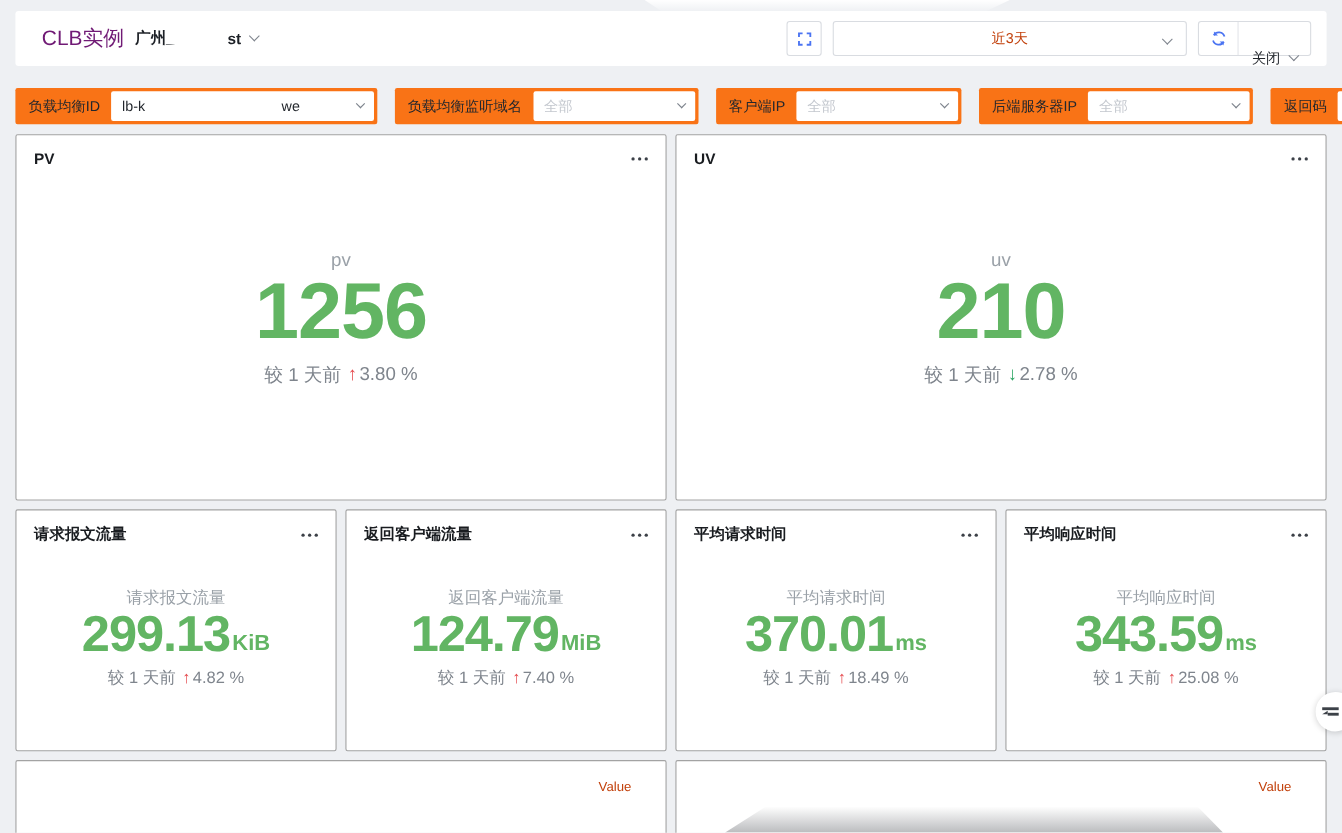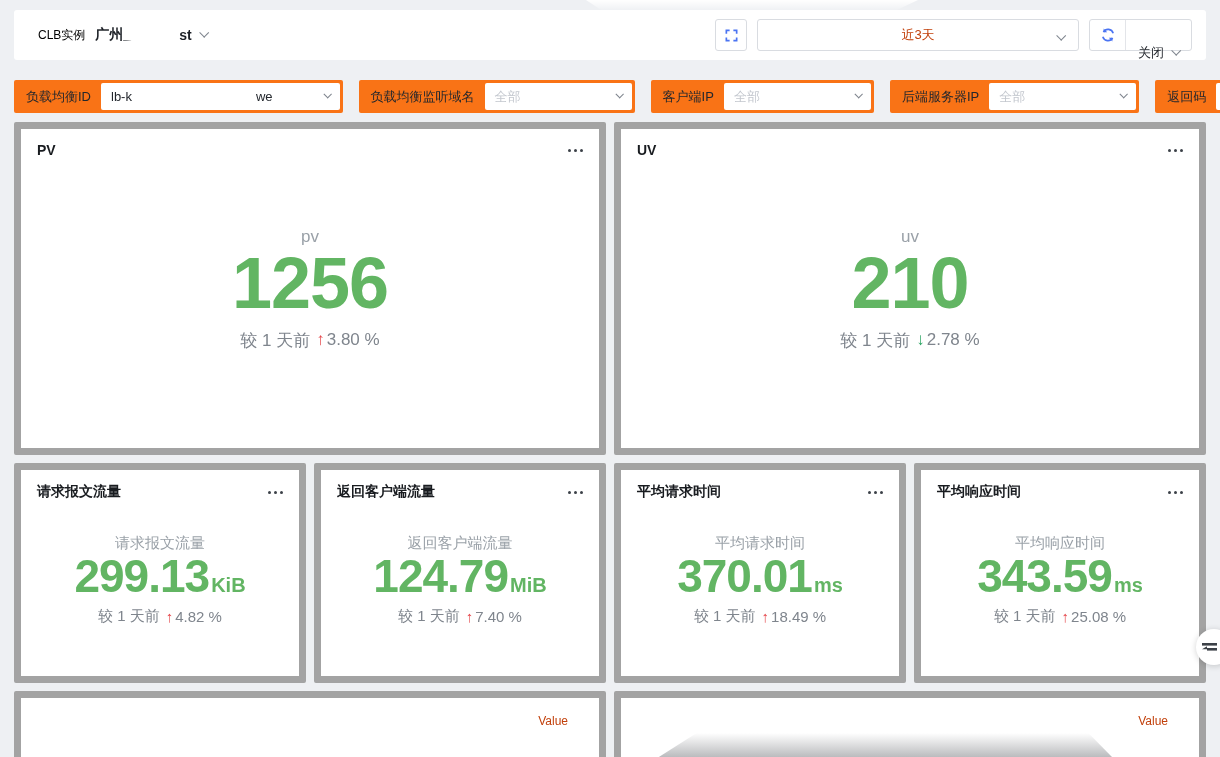--- a/index.html
+++ b/index.html
@@ -8,21 +8,21 @@
     font-family:"Liberation Sans","DejaVu Sans",sans-serif;
     background:#eef0f3; position:relative; color:#1a1d21;
   }
   
   .topbar {
     margin:10px 14px 0; height:50px; background:#fff; border-radius:3px;
     display:flex; align-items:center; justify-content:space-between;
     padding:0 14px 0 24px;
   }
   .tb-left { display:flex; align-items:center; gap:10px; }
-  .ctx-label { font-size:12px; color:#000000; }
+  .ctx-label { font-size:19px; color:#701a75; }
   .inst-name { font-size:14px; font-weight:700; color:#1c2026; display:flex; align-items:center; }
   .redact { display:inline-block; width:46px; height:15px; background:#fff;
     box-shadow:0 0 4px 3px rgba(255,255,255,.97); border-radius:3px; margin:0 1px; }
   .chev { width:7px; height:7px; border-right:1.5px solid #7e848d; border-bottom:1.5px solid #7e848d;
     display:inline-block; transform:rotate(45deg) translateY(-1px); margin-left:8px; margin-top:-3px; }
   .tb-right { display:flex; align-items:center; gap:10px; }
   .icon-btn { width:32px; height:32px; border:1px solid #d9dce1; border-radius:3px; background:#fff;
     display:flex; align-items:center; justify-content:center; cursor:pointer; }
   .time-select { position:relative; width:322px; height:32px; border:1px solid #d9dce1; border-radius:3px;
     background:#fff; display:flex; align-items:center; justify-content:center; font-size:13px; color:#c2410c; cursor:pointer; }
@@ -41,21 +41,21 @@
     font-family:inherit; white-space:nowrap;gap:44px; }
   .chip-value .chev { margin-left:7px; width:6px; height:6px; }
   .chip-value.muted .val { color:#c3c7ce; }
   .chip-value .redact { width:34px; height:13px; }
   
   .grid2 { margin:0 14px; display:grid; grid-template-columns:1fr 1fr; gap:8px; }
   .grid4 { margin:0 14px; display:grid; grid-template-columns:repeat(4,1fr); gap:8px; }
   .row1 { margin-top:9px; } .row1 .card { height:333px; }
   .row2 { margin-top:8px; } .row2 .card { height:220px; }
   .row3 { margin-top:8px; } .row3 .card { height:230px; }
-  .card { background:#fff; border:7px solid #a3a3a3; border-radius:2px; display:flex; flex-direction:column; overflow:hidden; }
+  .card { background:#fff; border:1px solid #a3a3a3; border-radius:2px; display:flex; flex-direction:column; overflow:hidden; }
   .card-head { display:flex; justify-content:space-between; align-items:center; padding:13px 16px 0; }
   .card-title { font-size:14px; font-weight:700; color:#191c20; }
   .more { display:flex; gap:3px; align-items:center; cursor:pointer; padding:4px 0; }
   .more i { width:3px; height:3px; border-radius:50%; background:#3c4148; display:block; }
   
   .stat-body { flex:1; display:flex; flex-direction:column; align-items:center; justify-content:center; }
   .metric-label { color:#9aa1a8; }
   .metric-row { display:flex; align-items:flex-end; line-height:1; color:var(--green); font-weight:700; }
   .metric-value { letter-spacing:-1px; }
   .metric-unit { font-weight:700; }

